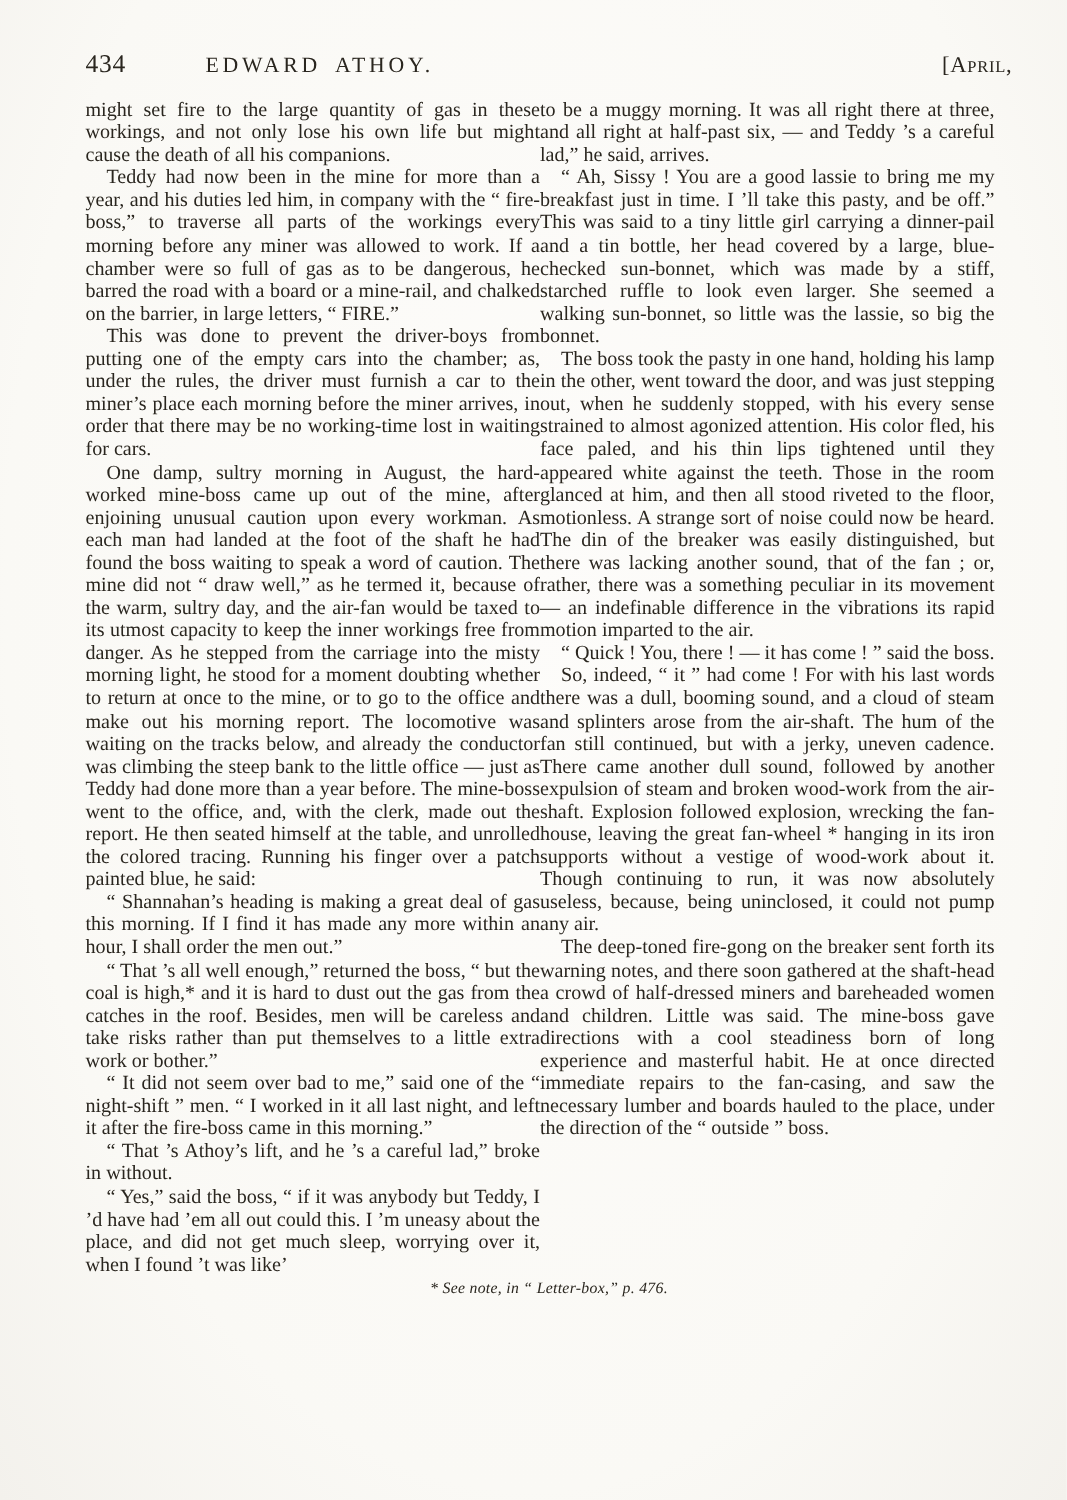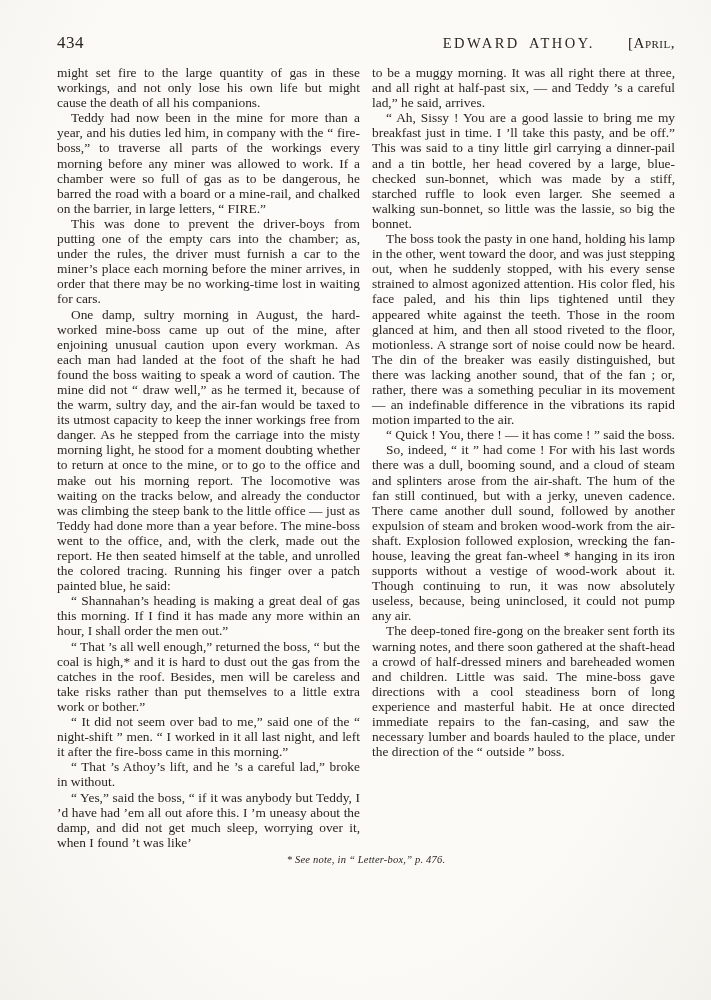--- a/index.html
+++ b/index.html
@@ -23,35 +23,34 @@
     align-items: baseline;
     margin-bottom: 12px;
   }
   .page-number {
     width: 80px;
     font-size: 17px;
     letter-spacing: 0.5px;
   }
   .running-title {
     flex: 1;
-    text-align: right;
+    text-align: left;
     font-size: 14.5px;
     letter-spacing: 2.5px;
     word-spacing: 4px;
   }
   .issue-label {
     width: 80px;
     text-align: right;
     font-size: 15px;
     font-variant: small-caps;
     letter-spacing: 0.5px;
   }
   .columns {
     display: flex;
-    gap: 12px;
   }
   .col {
     width: 303px;
     font-size: 13.4px;
     line-height: 15.1px;
     text-align: justify;
     text-justify: inter-word;
   }
   .para {
     margin: 0;
@@ -81,21 +80,21 @@
   <main class="columns">
     <section class="col">
       <p class="para">might set fire to the large quantity of gas in these workings, and not only lose his own life but might cause the death of all his companions.</p>
       <p class="para indent">Teddy had now been in the mine for more than a year, and his duties led him, in company with the “ fire-boss,” to traverse all parts of the workings every morning before any miner was allowed to work.  If a chamber were so full of gas as to be dangerous, he barred the road with a board or a mine-rail, and chalked on the barrier, in large letters, “ FIRE.”</p>
       <p class="para indent">This was done to prevent the driver-boys from putting one of the empty cars into the chamber; as, under the rules, the driver must furnish a car to the miner’s place each morning before the miner arrives, in order that there may be no working-time lost in waiting for cars.</p>
       <p class="para indent">One damp, sultry morning in August, the hard-worked mine-boss came up out of the mine, after enjoining unusual caution upon every workman.  As each man had landed at the foot of the shaft he had found the boss waiting to speak a word of caution.  The mine did not “ draw well,” as he termed it, because of the warm, sultry day, and the air-fan would be taxed to its utmost capacity to keep the inner workings free from danger.  As he stepped from the carriage into the misty morning light, he stood for a moment doubting whether to return at once to the mine, or to go to the office and make out his morning report.  The locomotive was waiting on the tracks below, and already the conductor was climbing the steep bank to the little office — just as Teddy had done more than a year before.  The mine-boss went to the office, and, with the clerk, made out the report.  He then seated himself at the table, and unrolled the colored tracing.  Running his finger over a patch painted blue, he said:</p>
       <p class="para indent">“ Shannahan’s heading is making a great deal of gas this morning.  If I find it has made any more within an hour, I shall order the men out.”</p>
       <p class="para indent">“ That ’s all well enough,” returned the boss, “ but the coal is high,* and it is hard to dust out the gas from the catches in the roof.  Besides, men will be careless and take risks rather than put themselves to a little extra work or bother.”</p>
       <p class="para indent">“ It did not seem over bad to me,” said one of the “ night-shift ” men.  “ I worked in it all last night, and left it after the fire-boss came in this morning.”</p>
       <p class="para indent">“ That ’s Athoy’s lift, and he ’s a careful lad,” broke in without.</p>
-      <p class="para indent">“ Yes,” said the boss, “ if it was anybody but Teddy, I ’d have had ’em all out afore this.  I ’m uneasy about the damp, and did not get much sleep, worrying over it, when I found ’t was like’</p>
+      <p class="para indent">“ Yes,” said the boss, “ if it was anybody but Teddy, I ’d have had ’em all out could this.  I ’m uneasy about the place, and did not get much sleep, worrying over it, when I found ’t was like’</p>
     </section>
     <section class="col">
       <p class="para">to be a muggy morning.  It was all right there at three, and all right at half-past six, — and Teddy ’s a careful lad,” he said, arrives.</p>
       <p class="para indent">“ Ah, Sissy !  You are a good lassie to bring me my breakfast just in time.  I ’ll take this pasty, and be off.”  This was said to a tiny little girl carrying a dinner-pail and a tin bottle, her head covered by a large, blue-checked sun-bonnet, which was made by a stiff, starched ruffle to look even larger.  She seemed a walking sun-bonnet, so little was the lassie, so big the bonnet.</p>
       <p class="para indent">The boss took the pasty in one hand, holding his lamp in the other, went toward the door, and was just stepping out, when he suddenly stopped, with his every sense strained to almost agonized attention.  His color fled, his face paled, and his thin lips tightened until they appeared white against the teeth.  Those in the room glanced at him, and then all stood riveted to the floor, motionless.  A strange sort of noise could now be heard.  The din of the breaker was easily distinguished, but there was lacking another sound, that of the fan ; or, rather, there was a something peculiar in its movement — an indefinable difference in the vibrations its rapid motion imparted to the air.</p>
       <p class="para indent">“ Quick !  You, there ! — it has come ! ” said the boss.</p>
       <p class="para indent">So, indeed, “ it ” had come !  For with his last words there was a dull, booming sound, and a cloud of steam and splinters arose from the air-shaft.  The hum of the fan still continued, but with a jerky, uneven cadence.  There came another dull sound, followed by another expulsion of steam and broken wood-work from the air-shaft.  Explosion followed explosion, wrecking the fan-house, leaving the great fan-wheel * hanging in its iron supports without a vestige of wood-work about it.  Though continuing to run, it was now absolutely useless, because, being uninclosed, it could not pump any air.</p>
       <p class="para indent">The deep-toned fire-gong on the breaker sent forth its warning notes, and there soon gathered at the shaft-head a crowd of half-dressed miners and bareheaded women and children.  Little was said.  The mine-boss gave directions with a cool steadiness born of long experience and masterful habit.  He at once directed immediate repairs to the fan-casing, and saw the necessary lumber and boards hauled to the place, under the direction of the “ outside ” boss.</p>
     </section>
   </main>

